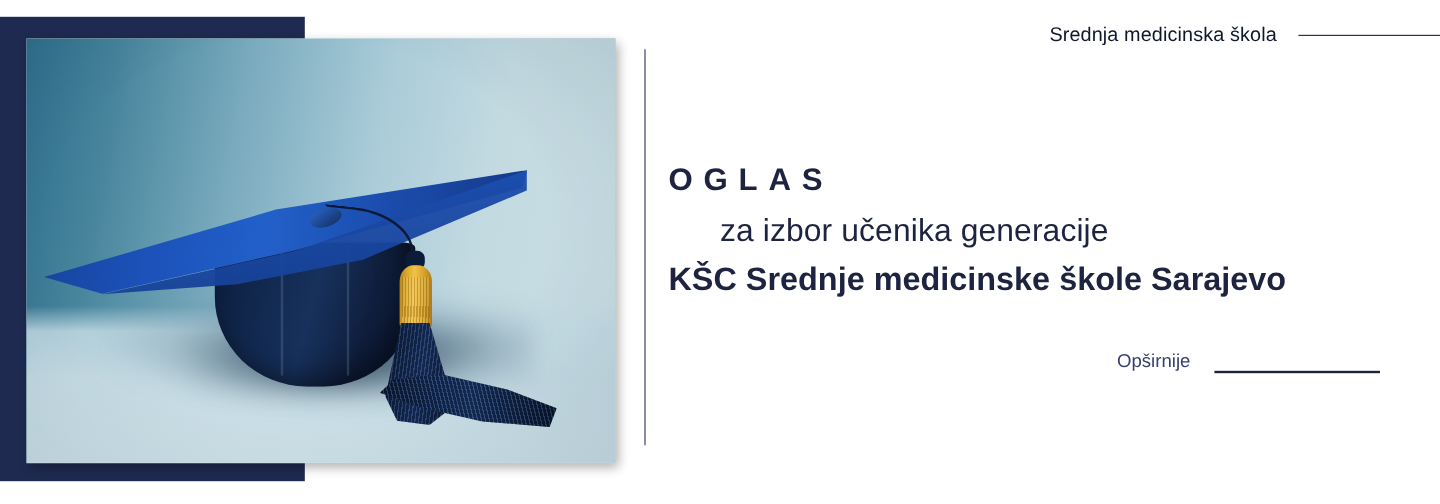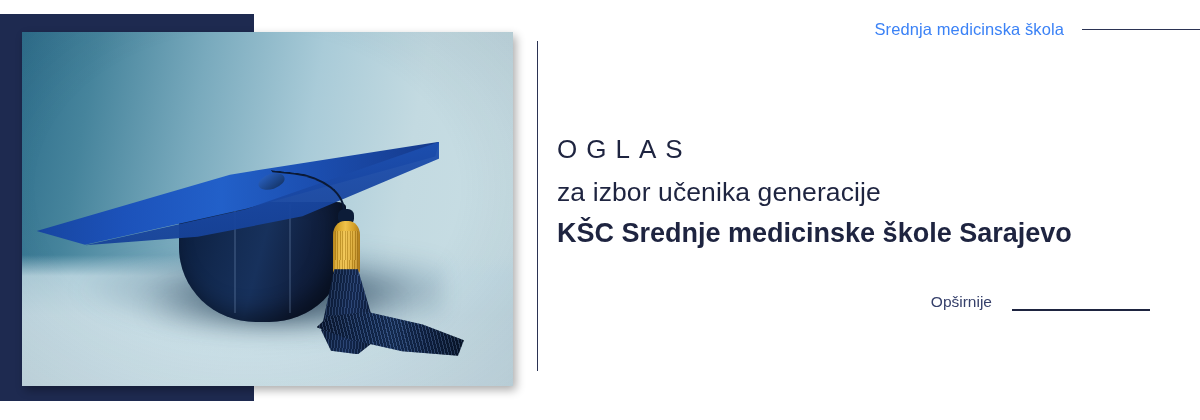--- a/index.html
+++ b/index.html
@@ -294,50 +294,51 @@
   .eyebrow {
     position: absolute;
     right: 0;
     top: 20px;
     display: flex;
     align-items: center;
     gap: 0;
   }
   .eyebrow-label {
     font-size: 16.5px;
-    color: #3b82f6;
+    color: #0f172a;
     white-space: nowrap;
     letter-spacing: 0.1px;
     text-align: right;
   }
   .eyebrow-rule {
     width: 118px;
     height: 1.4px;
     background: #2b3354;
     margin-left: 18px;
   }
 
   .headline {
     position: absolute;
     left: 557px;
     top: 133px;
     color: #1e2440;
   }
   .headline-kicker {
     font-size: 26px;
-    font-weight: 400;
+    font-weight: 700;
     letter-spacing: 9px;
     line-height: 1.28;
     margin-bottom: 7px;
   }
   .headline-line-2 {
     font-size: 26.5px;
     font-weight: 400;
     line-height: 1.5;
     letter-spacing: 0.1px;
+    margin-left: 43px;
   }
   .headline-line-3 {
     font-size: 27px;
     font-weight: 700;
     line-height: 1.5;
     letter-spacing: 0px;
   }
 
   .more-link {
     position: absolute;

